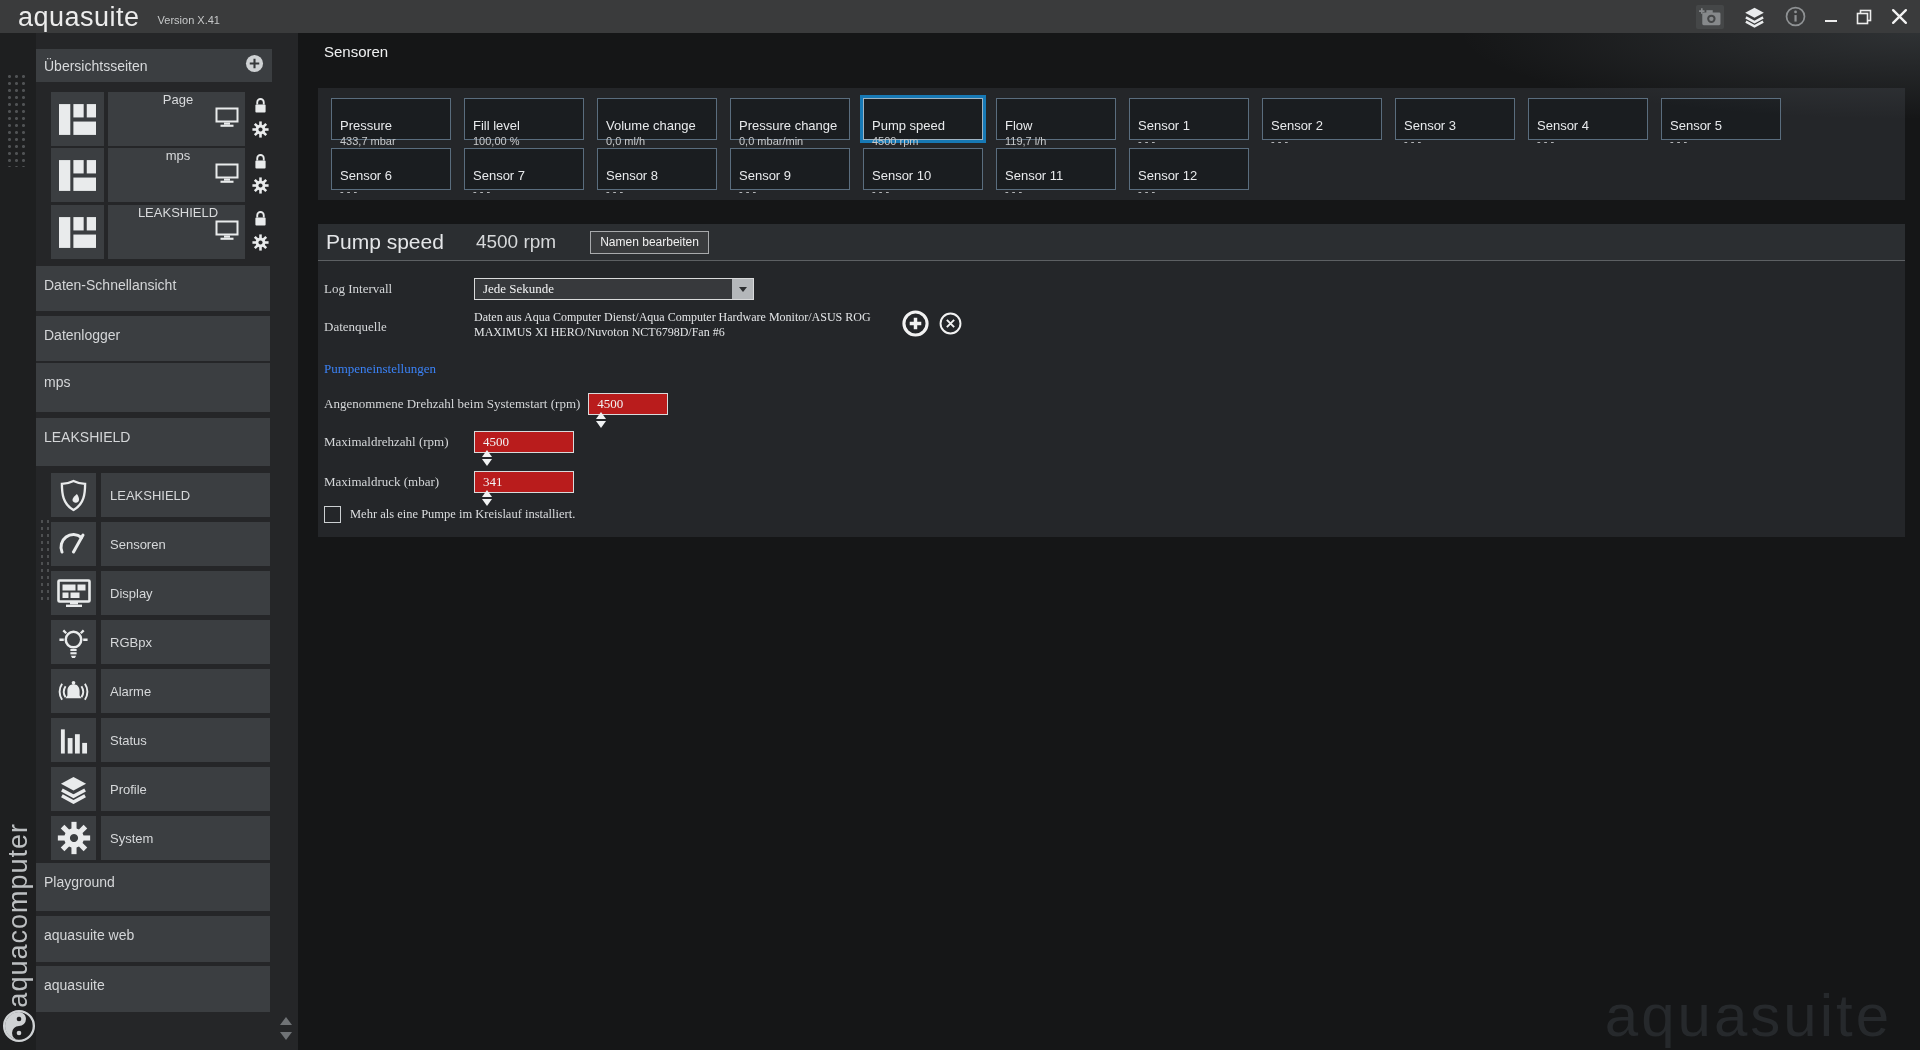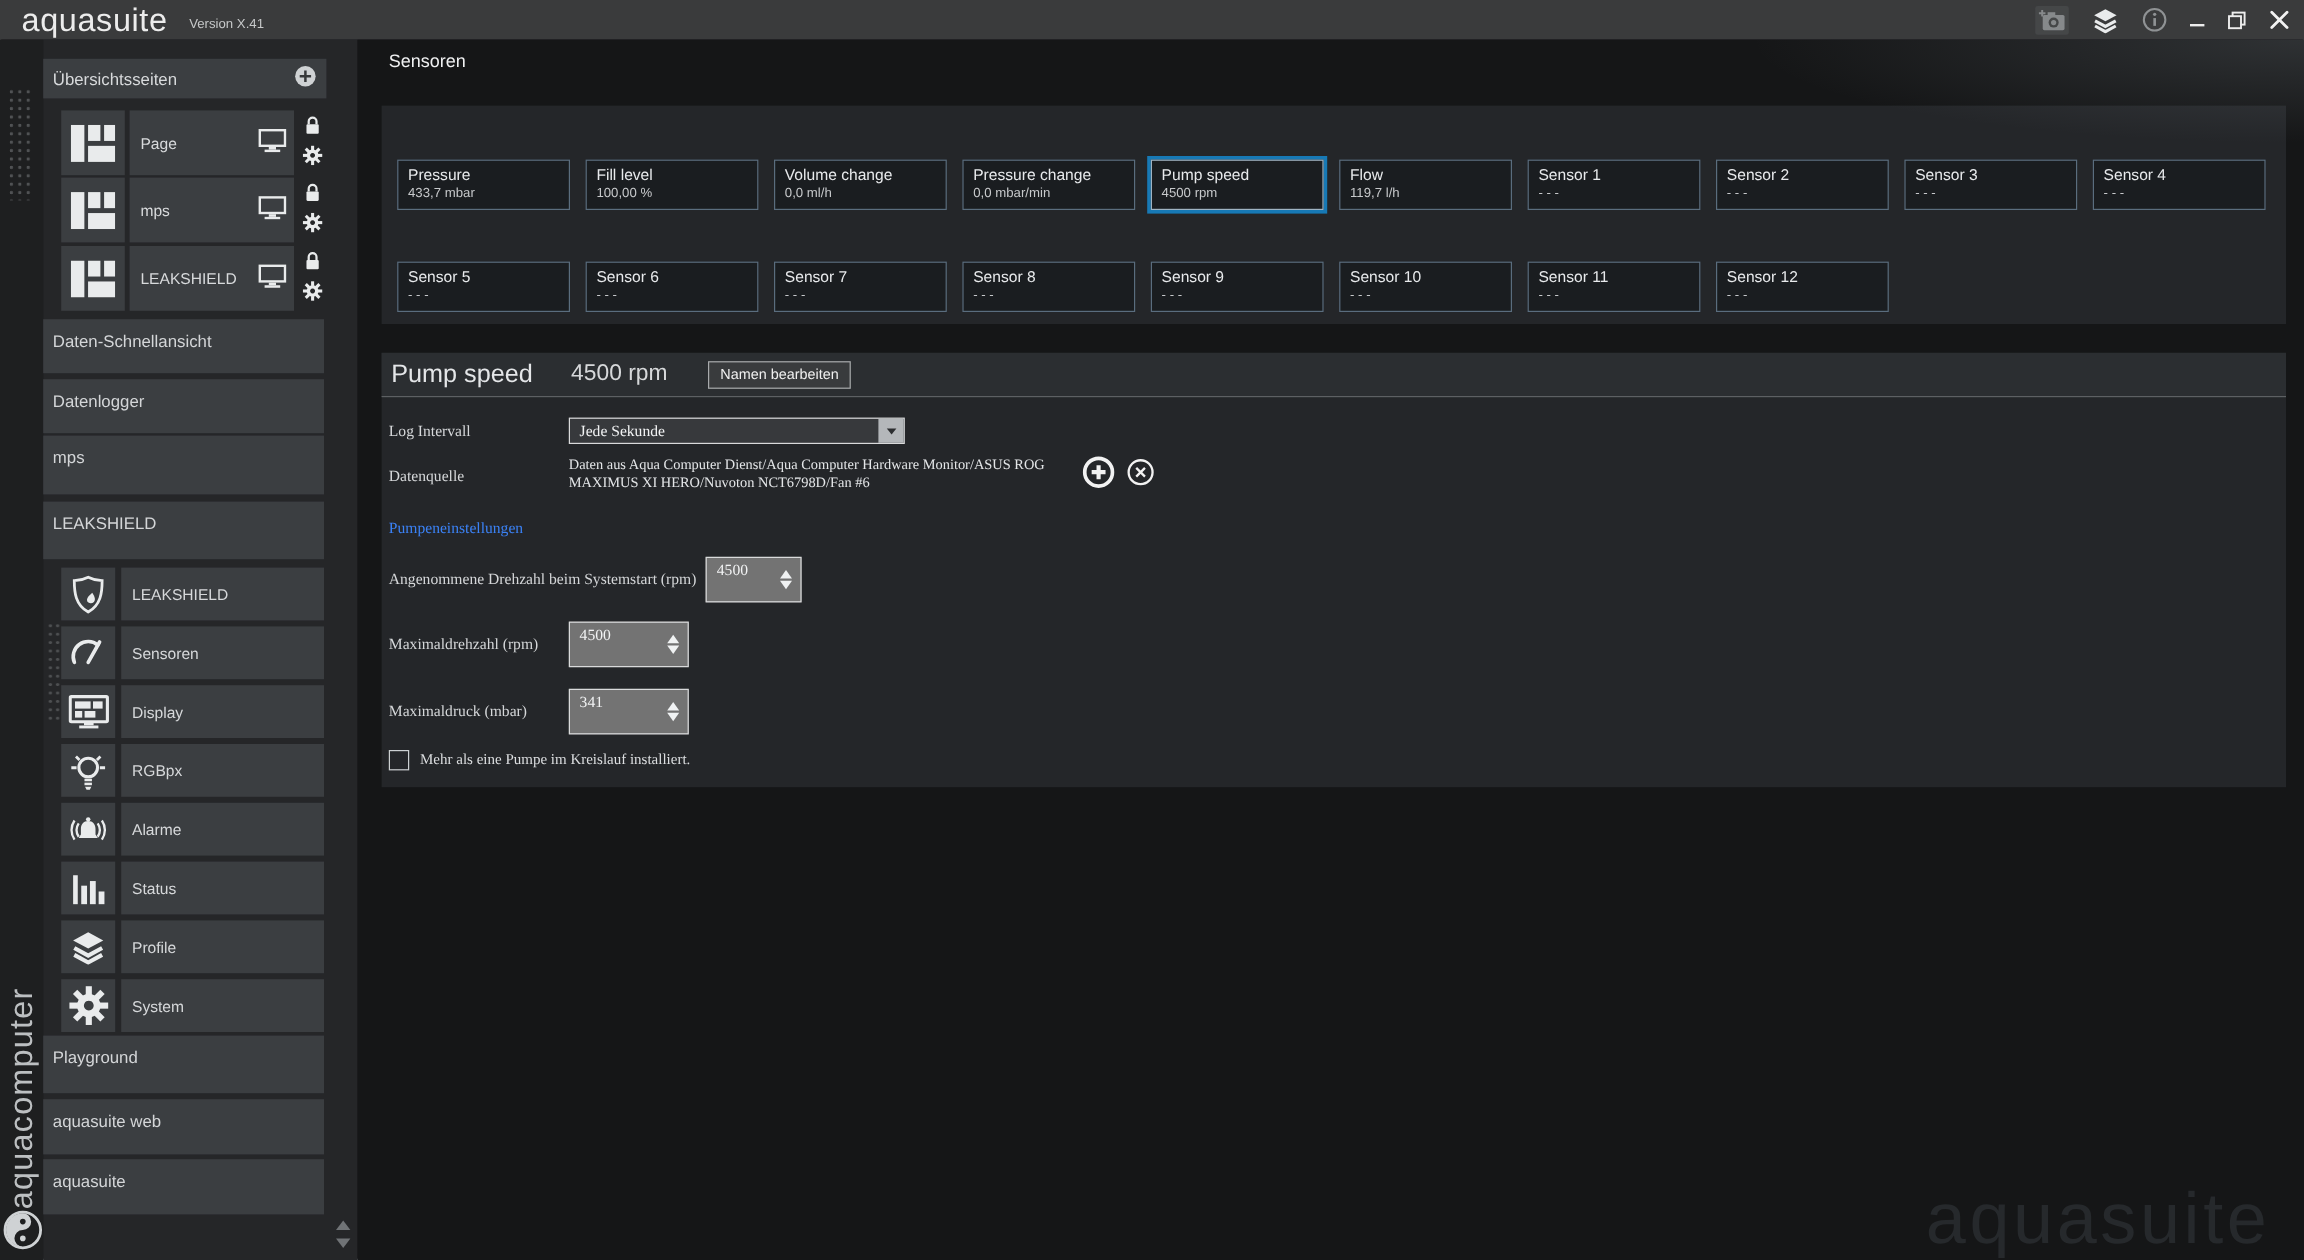--- a/index.html
+++ b/index.html
@@ -31,21 +31,21 @@
   
   .sidebar { width:262px; flex:0 0 262px; background:#252628; position:relative; }
   .dots2 { position:absolute; left:3px; top:485px; width:12px; height:84px;
     background: radial-gradient(circle, #4d4f51 1.2px, transparent 1.5px); background-size:6px 7px; }
   .sb-header { margin:16px 0 0 0; width:236px; height:33px; background:#3b3e41; display:flex; align-items:center; }
   .sb-header .hd-label { font-size:14px; color:#d8dadc; margin-left:8px; }
   .sb-header .plus { margin-left:auto; margin-right:8px; }
 
   .ov-row { display:flex; margin-left:15px; height:54px; }
   .ov-tile { width:53px; height:54px; background:#3b3e41; display:flex; align-items:center; justify-content:center; flex:0 0 53px; }
-  .ov-label { width:137px; margin-left:4px; background:#3b3e41; display:flex; align-items:center; padding:0 6px 0 9px; }
+  .ov-label { width:137px; margin-left:4px; background:#3b3e41; display:flex; align-items:center; padding:0 6px 0 9px;flex-direction:column; }
   .ov-label .txt { font-size:13px; color:#d8dadc; }
   .ov-label .mon { margin-left:auto; }
   .ov-side { width:22px; margin-left:4px; display:flex; flex-direction:column; align-items:center; justify-content:center; gap:3px; }
 
   .sec-block { width:234px; background:#3b3e41; padding:10px 0 0 8px; }
   .sec-block .txt { font-size:14px; color:#d4d6d8; }
 
   .sub-row { display:flex; margin-left:15px; height:44px; }
   .sub-tile { width:45px; height:44px; background:#3b3e41; display:flex; align-items:center; justify-content:center; flex:0 0 45px; }
   .sub-label { width:169px; margin-left:5px; background:#3b3e41; display:flex; align-items:center; padding-left:9px; }
@@ -57,42 +57,42 @@
 
   
   .main { flex:1; position:relative; background:#151617; }
   .main::before { content:''; position:absolute; top:0; right:0; width:640px; height:110px; pointer-events:none;
     background: radial-gradient(ellipse 640px 120px at 100% 0%, rgba(150,160,168,.20), transparent 72%); }
   .main-header { height:37px; display:flex; align-items:center; padding-left:26px; }
   .main-header .txt { font-size:15px; color:#f0f1f2; }
 
   .tiles-panel { margin:18px 15px 0 20px; background:#242629; padding:10px 13px; }
   .tiles { display:flex; flex-wrap:wrap; gap:8px 13px; }
-  .tile { width:144px; height:42px; background:#1a1d20; border:1px solid #5a6d7e; padding:4px 8px; cursor:pointer;margin-top:35px; }
+  .tile { width:120px; height:42px; background:#1a1d20; border:1px solid #5a6d7e; padding:19px 8px; cursor:pointer; }
   .tile.selected { border-color:#9fb3c2; box-shadow:0 0 0 3px var(--accent); }
   .tile-label { font-size:13px; color:#e8eaec; }
   .tile-value { font-size:11px; color:#c7c9cb; margin-top:2px; }
 
   .detail-panel { margin:24px 15px 0 20px; background:#242629; padding-bottom:14px; }
   .detail-header { height:37px; background:#2b2e31; border-bottom:1px solid #5d6063; display:flex; align-items:center; padding-left:8px; }
   .detail-title { font-size:21px; font-weight:300; color:#e4e6e8; }
   .detail-value { font-size:19px; font-weight:300; color:#d6d8da; margin-left:32px; }
   .edit-btn { margin-left:34px; font-size:12px; color:#f0f0f0; background:#393b3d; border:1px solid #a8aaac; padding:3px 9px 4px; cursor:pointer; font-family:inherit; }
 
   .form { padding:17px 0 0 6px;font-family:Liberation Serif, serif; }
   .frow { display:flex; align-items:center; }
   .flabel { font-size:13px; color:#d5d7d9; width:150px; flex:0 0 150px; }
   .flabel.auto { width:auto; flex:0 0 auto; margin-right:8px; }
 
   .combo { width:280px; height:22px; background:#37393c; border:1px solid #d9dadb; display:flex; align-items:stretch; cursor:pointer; }
   .combo .val { flex:1; font-size:13px; color:#f2f3f4; padding:2px 0 0 8px; }
   .combo .btn { width:21px; background:#b4b7ba; display:flex; align-items:center; justify-content:center; }
   .combo .btn i { width:0; height:0; border-left:4.5px solid transparent; border-right:4.5px solid transparent; border-top:5px solid #2c2e30; }
 
-  .spin { height:38px; background:#737373; border:1px solid #d9dadb; display:flex; align-items:stretch; }
+  .spin { height:22px; background:#b91c1c; border:1px solid #d9dadb; display:flex; align-items:stretch;flex-direction:column; }
   .spin .val { flex:1; font-size:13px; color:#f2f3f4; padding:2px 0 0 8px; }
   .spin .arr { width:24px; display:flex; flex-direction:column; align-items:center; justify-content:center; gap:2px; cursor:pointer; }
   .sp-up { width:0; height:0; border-left:5.5px solid transparent; border-right:5.5px solid transparent; border-bottom:7px solid #f0f2f3; }
   .sp-dn { width:0; height:0; border-left:5.5px solid transparent; border-right:5.5px solid transparent; border-top:7px solid #f0f2f3; }
 
   .ds-text { max-width:418px; font-size:12px; line-height:15px; color:#e4e6e8; }
   .ds-icons { display:flex; align-items:center; gap:10px; margin-left:10px; }
 
   .sect-label { font-size:13px; color:#3b82f6; }
 

